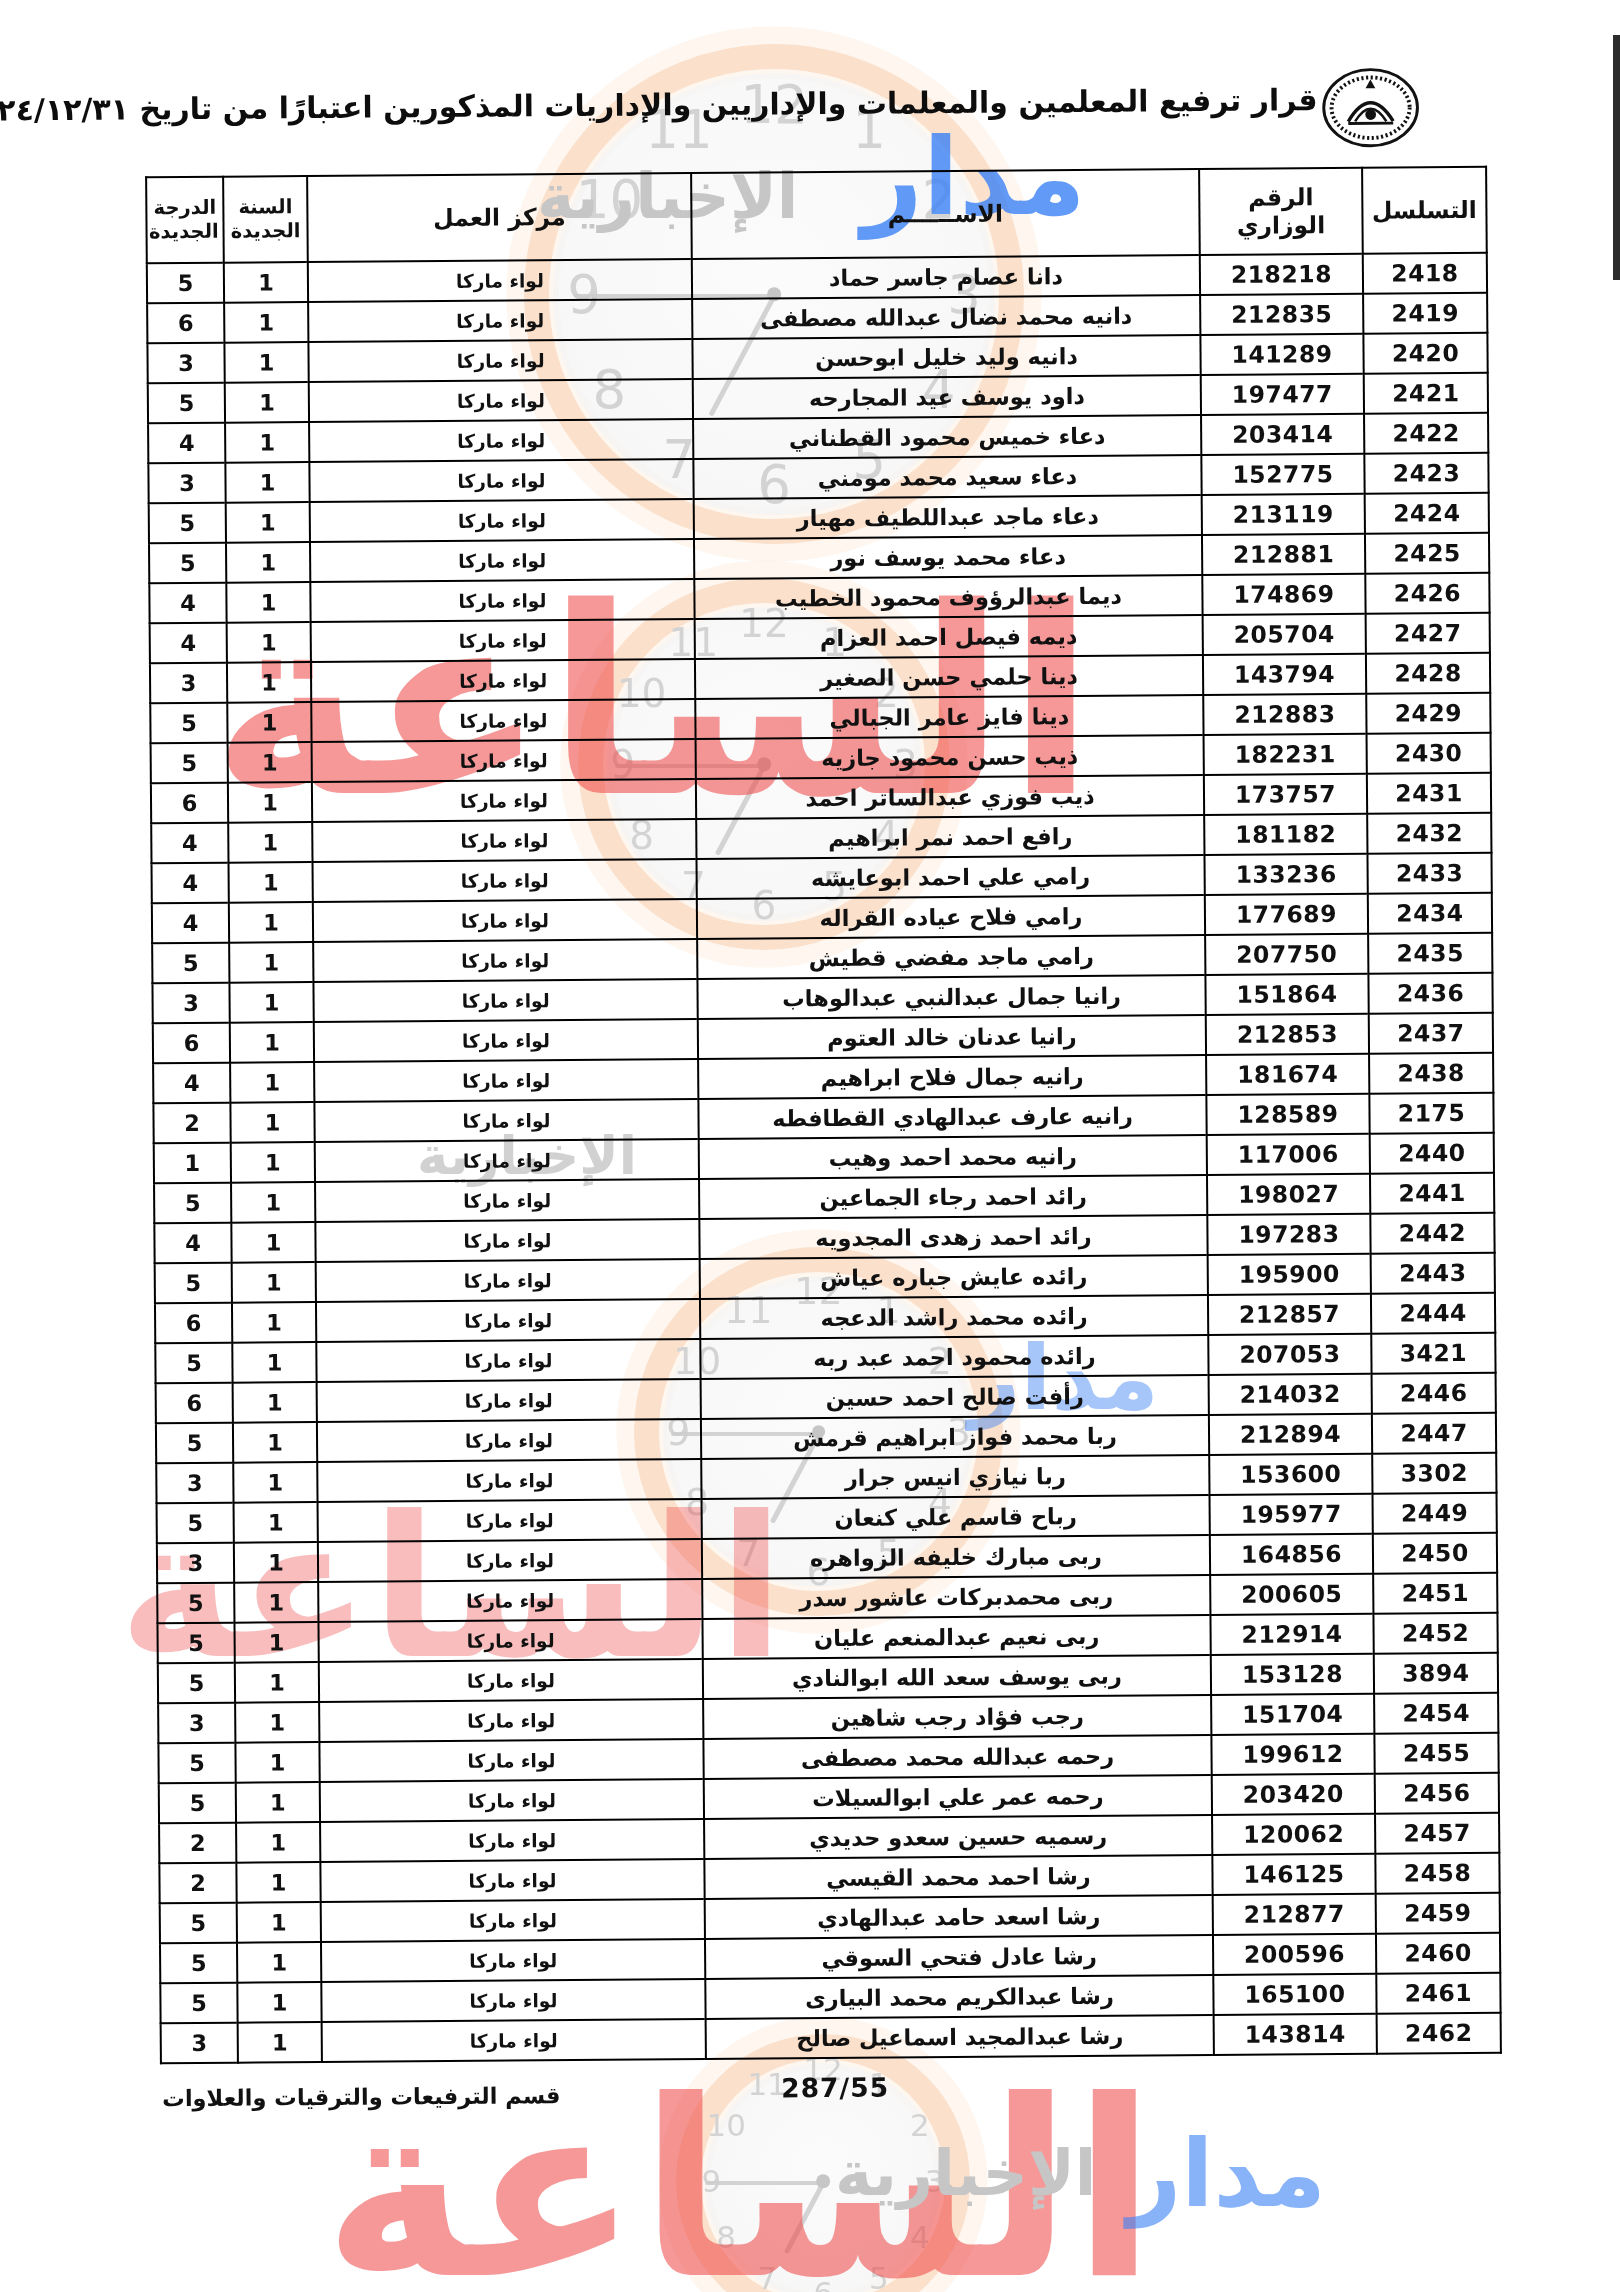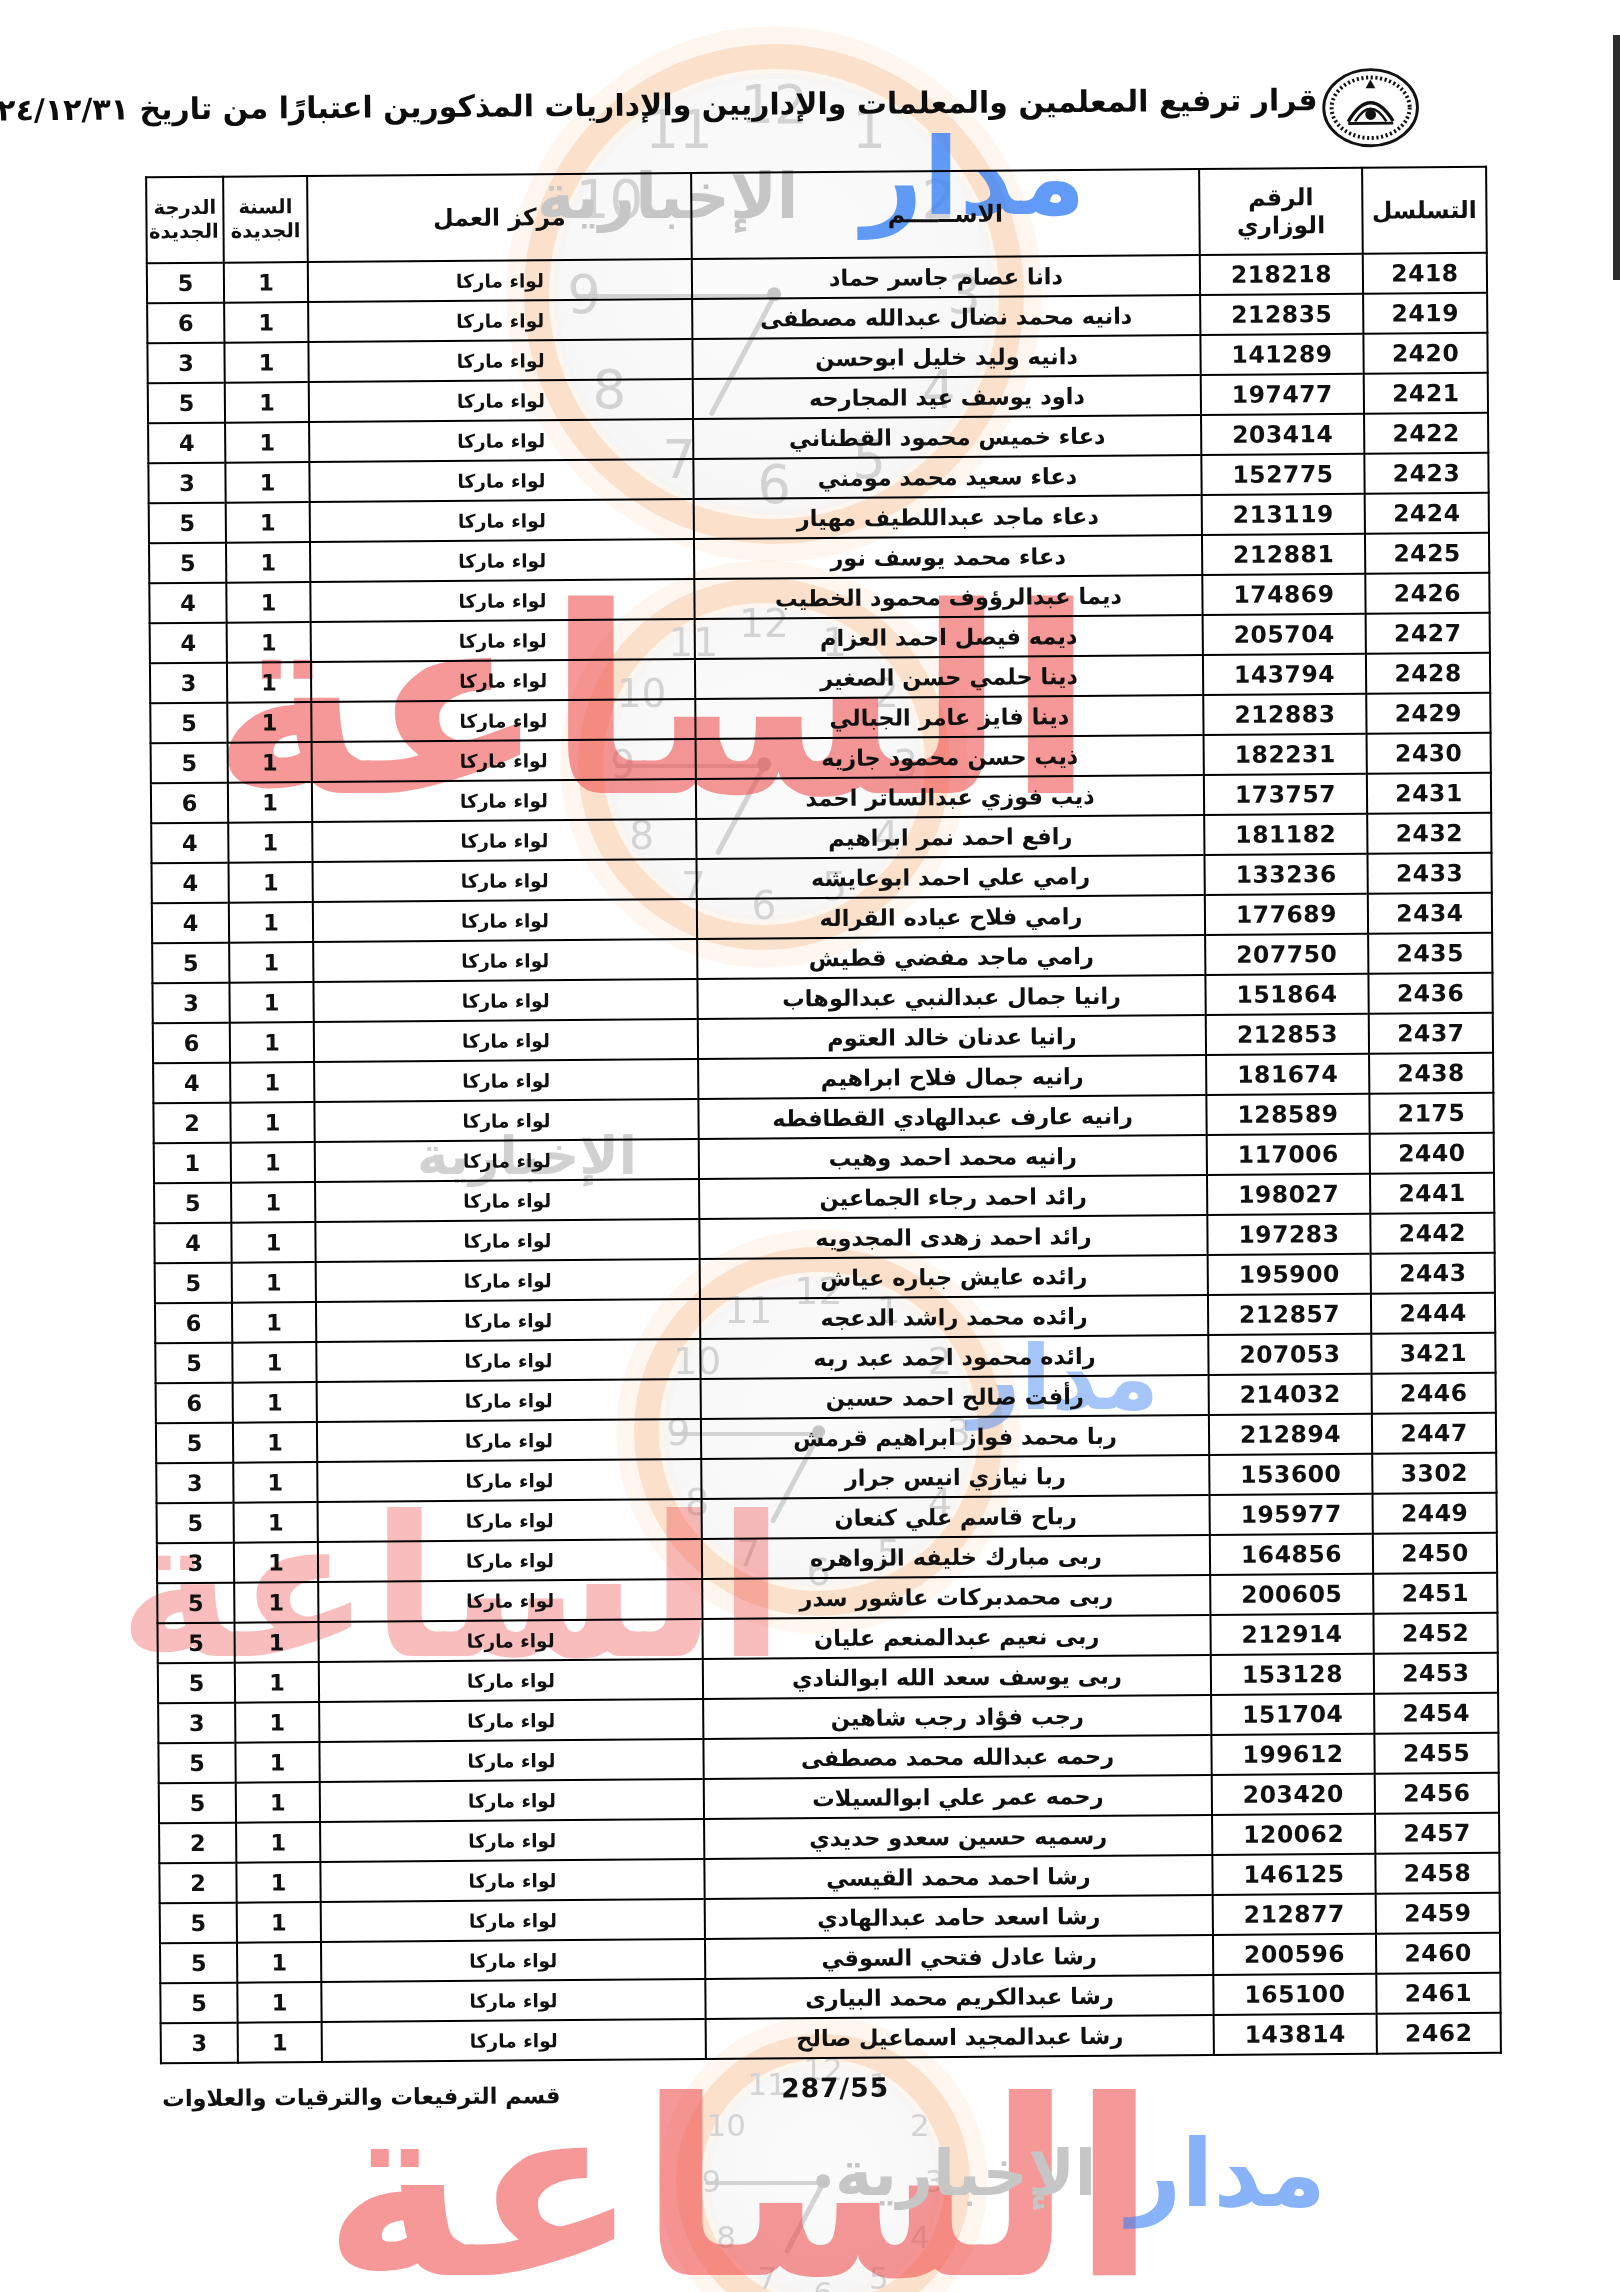--- a/index.html
+++ b/index.html
@@ -461,21 +461,21 @@
   </tr>
         <tr>
     <td class="c-serial">2452</td>
     <td class="c-min">212914</td>
     <td class="c-name">ربى نعيم عبدالمنعم عليان</td>
     <td class="c-center">لواء ماركا</td>
     <td class="c-year">1</td>
     <td class="c-grade">5</td>
   </tr>
         <tr>
-    <td class="c-serial">2453</td>
+    <td class="c-serial">3894</td>
     <td class="c-min">153128</td>
     <td class="c-name">ربى يوسف سعد الله ابوالنادي</td>
     <td class="c-center">لواء ماركا</td>
     <td class="c-year">1</td>
     <td class="c-grade">5</td>
   </tr>
         <tr>
     <td class="c-serial">2454</td>
     <td class="c-min">151704</td>
     <td class="c-name">رجب فؤاد رجب شاهين</td>

